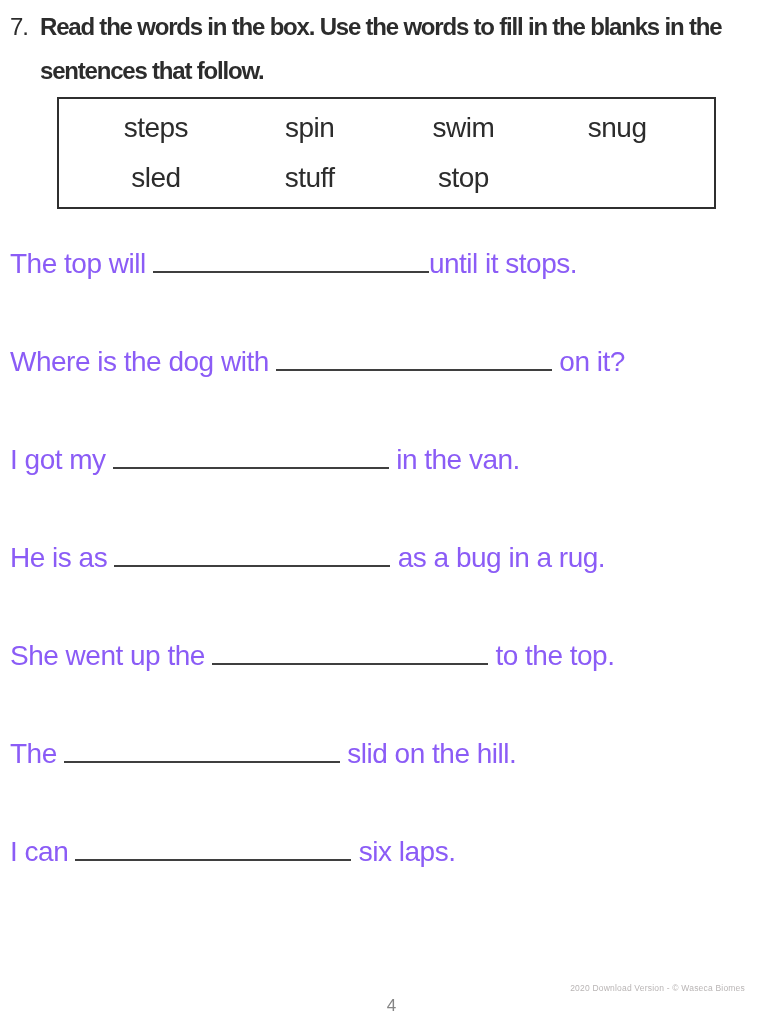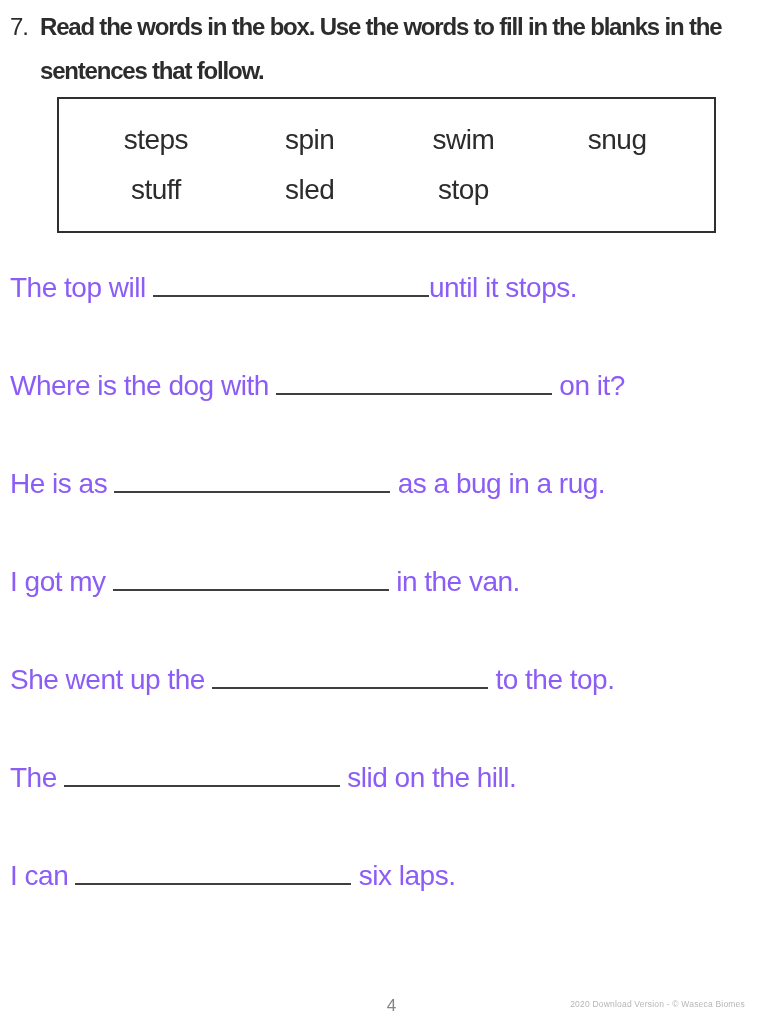--- a/index.html
+++ b/index.html
@@ -23,21 +23,21 @@
     line-height: 44px;
     color: #2c2c2c;
   }
   .qnum { width: 30px; flex: 0 0 30px; }
   .htext div { white-space: nowrap; font-weight: bold; }
   
   .word-box {
     margin: 4px 0 0 47px;
     width: 659px;
     border: 2px solid #2f2f2f;
-    padding: 16px 20px;
+    padding: 4px 20px;
     background: #ffffff;
   }
   .word-row {
     display: grid;
     grid-template-columns: repeat(4, 1fr);
     line-height: 50px;
     font-size: 28px;
     letter-spacing: -0.5px;
     text-align: center;
   }
@@ -63,21 +63,21 @@
     left: 0; right: 0;
     bottom: 8px;
     text-align: center;
     font-size: 17px;
     letter-spacing: 0;
     color: #858585;
   }
   .footer-credit {
     position: absolute;
     right: 38px;
-    bottom: 15px;
+    bottom: 31px;
     font-size: 8.5px;
     letter-spacing: 0.2px;
     color: #b9b5b5;
   }
 </style>
 </head>
 <body>
 
 <div class="page">
 
@@ -90,43 +90,43 @@
   </div>
 
   <div class="word-box">
     <div class="word-row">
       <span>steps</span>
       <span>spin</span>
       <span>swim</span>
       <span>snug</span>
     </div>
     <div class="word-row">
+      <span>sled</span>
       <span>stuff</span>
-      <span>sled</span>
       <span>stop</span>
     </div>
   </div>
 
   <div class="sentences">
 
     <div class="sentence">
       <span>The top will </span><span class="blank"></span><span>until it stops.</span>
     </div>
 
 
     <div class="sentence">
       <span>Where is the dog with </span><span class="blank"></span><span> on it?</span>
     </div>
 
     <div class="sentence">
-      <span>He is as </span><span class="blank"></span><span> as a bug in a rug.</span>
+      <span>I got my </span><span class="blank"></span><span> in the van.</span>
     </div>
 
     <div class="sentence">
-      <span>I got my </span><span class="blank"></span><span> in the van.</span>
+      <span>He is as </span><span class="blank"></span><span> as a bug in a rug.</span>
     </div>
 
     <div class="sentence">
       <span>She went up the </span><span class="blank"></span><span> to the top.</span>
     </div>
 
     <div class="sentence">
       <span>The </span><span class="blank"></span><span> slid on the hill.</span>
     </div>
 

